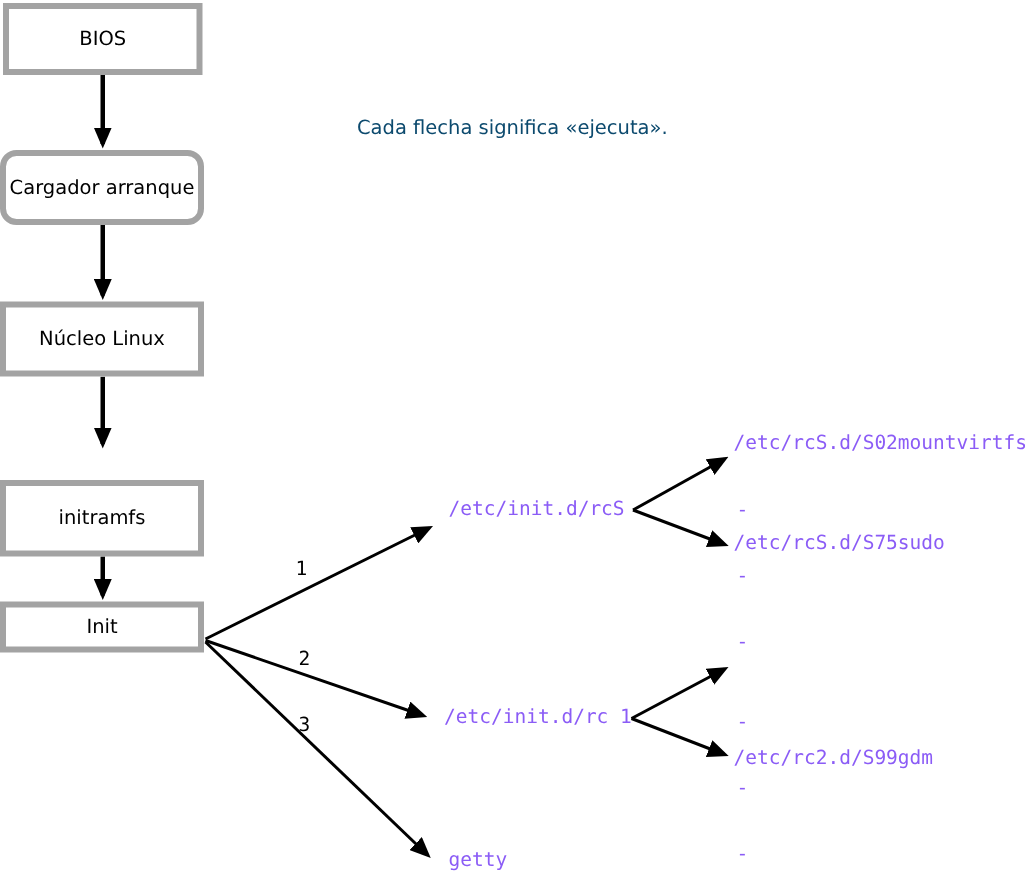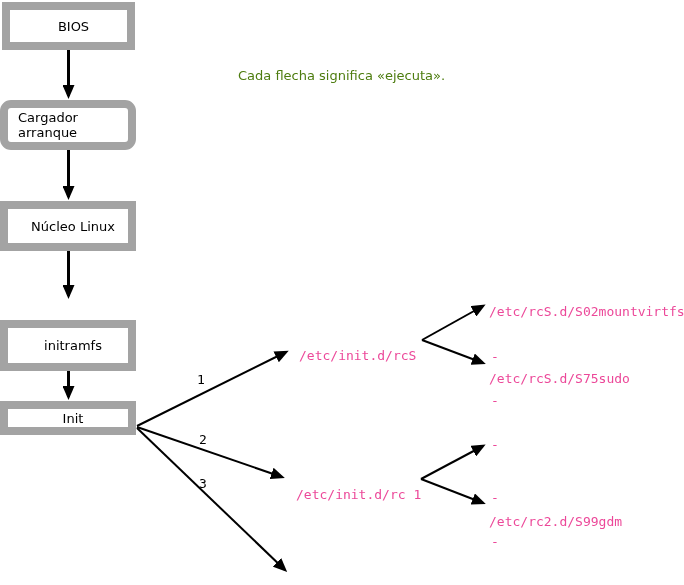--- a/index.html
+++ b/index.html
@@ -12,42 +12,41 @@
     overflow: hidden;
   }
   .arrows {
     position: absolute;
     left: 0; top: 0;
     width: 684px; height: 585px;
   }
   .box {
     position: absolute;
     box-sizing: border-box;
-    border: 8px solid #a3a3a3;
+    border: 4px solid #a3a3a3;
     background: #ffffff;
     display: flex;
     align-items: center;
     justify-content: center;
     font: 13px "DejaVu Sans", "Liberation Sans", sans-serif;
     color: #000000;
-    padding-left: 10px;
   }
   .caption {
     position: absolute;
     font: 13px "DejaVu Sans", "Liberation Sans", sans-serif;
-    color: #4d7c0f;
+    color: #0c4a6e;
     white-space: pre;
+    margin-top: 10px;
   }
   .mono {
     position: absolute;
     font: 13px "DejaVu Sans Mono", "Liberation Mono", monospace;
     line-height: 14px;
-    color: #ec4899;
+    color: #8b5cf6;
     white-space: pre;
-    margin-top: 16px;
   }
   .num {
     position: absolute;
     font: 13px "DejaVu Sans Mono", "Liberation Mono", monospace;
     color: #000000;
   }
   .dots div { line-height: 16px; }
 
   #b-bios      { left: 2px;  top: 2px;   width: 133px; height: 48px; }
   #b-loader    { left: 0px;  top: 100px; width: 136px; height: 50px; border-radius: 11px; }

